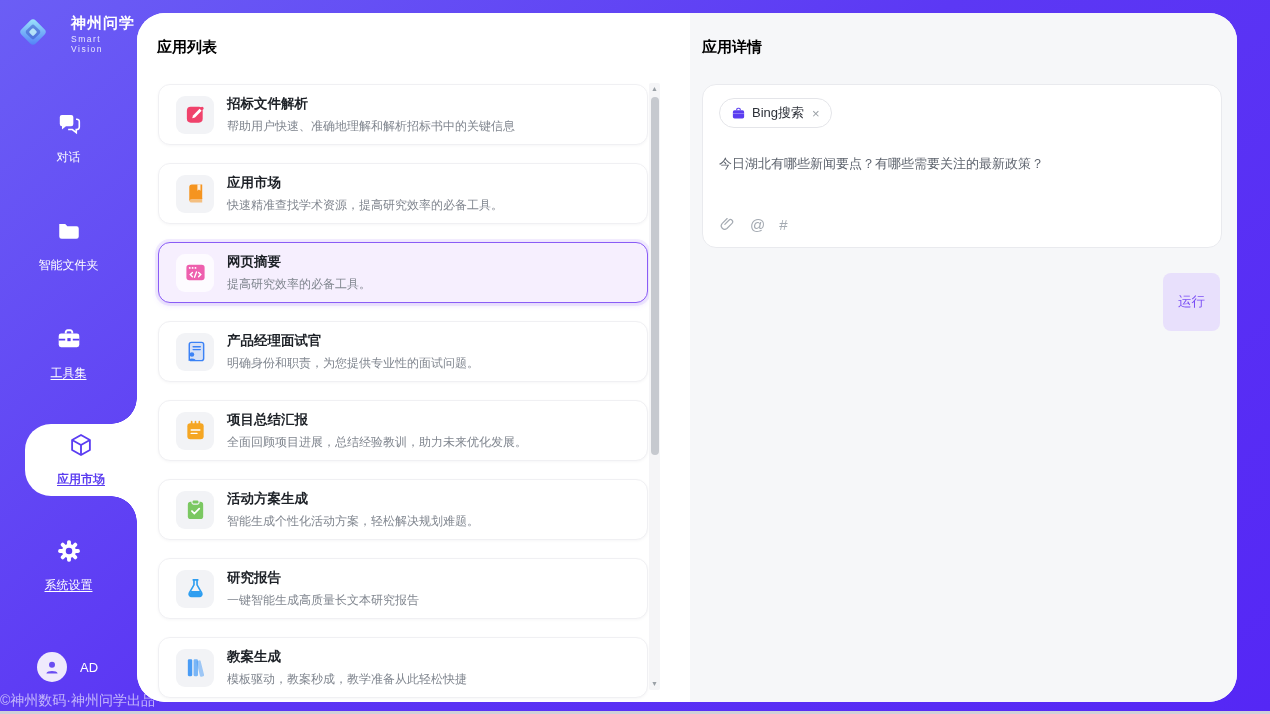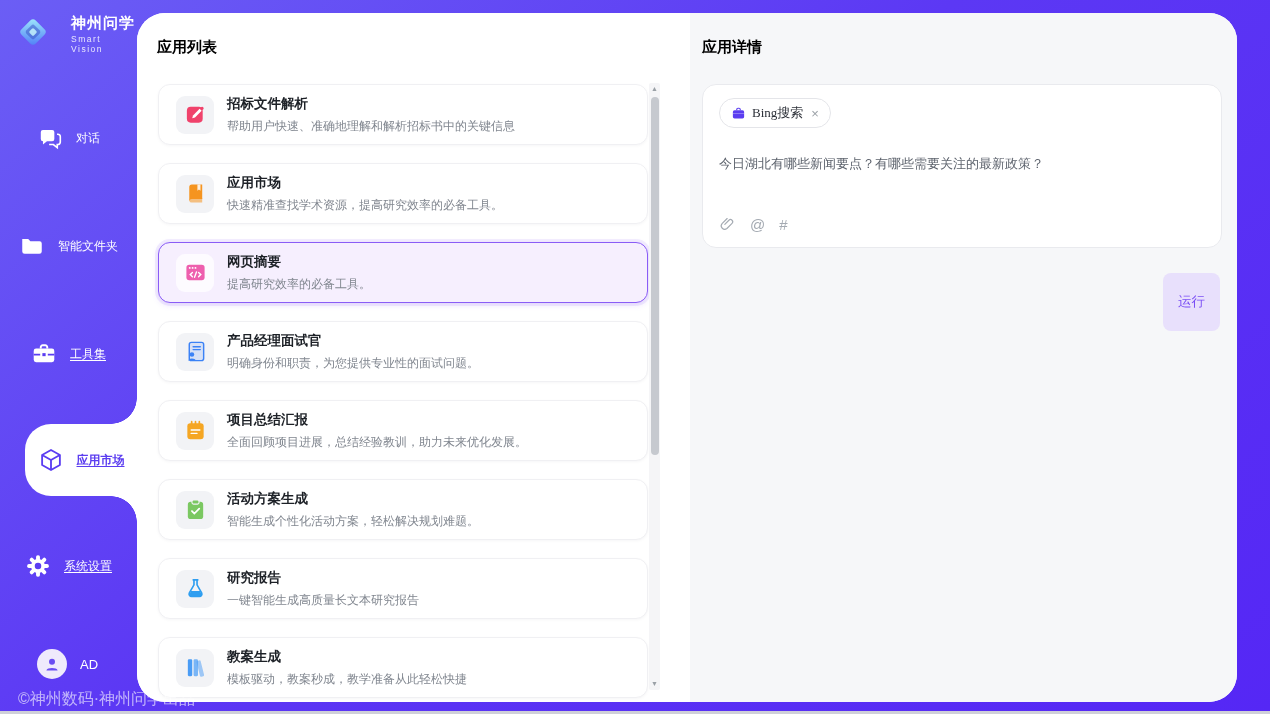--- a/index.html
+++ b/index.html
@@ -7,35 +7,35 @@
     font-family:"Liberation Sans","DejaVu Sans",sans-serif; }
   body { background:linear-gradient(140deg,#6b5ef5 0%,#5c38f4 45%,#5527f5 100%); position:relative; }
 
   
   .sidebar { position:absolute; left:0; top:0; width:137px; height:714px;
     display:flex; flex-direction:column; color:#fff; z-index:2; }
   .logo { display:flex; align-items:center; gap:21px; padding:14px 0 0 16px; }
   .logo-text .l1 { font-size:15px; font-weight:bold; letter-spacing:1px; }
   .logo-text .l2 { font-size:8.5px; opacity:.85; letter-spacing:1.5px; margin-top:1px; }
   .nav { display:flex; flex-direction:column; gap:32px; margin-top:46px; }
-  .nav-item { position:relative; height:76px; display:flex; flex-direction:row;
+  .nav-item { position:relative; height:76px; display:flex; flex-direction:column;
     align-items:center; justify-content:center; gap:13px; cursor:pointer; }
   .nav-label { font-size:12px; color:#fff; }
   .nav-item.u .nav-label { text-decoration:underline; text-underline-offset:2px; }
   .nav-item.active { background:#fff; margin-left:25px; height:72px; border-radius:26px 0 0 26px; }
   .nav-item.active .nav-label { color:#5b3df0; font-weight:bold; }
   .nav-item.active::before { content:""; position:absolute; right:0; top:-26px; width:26px; height:26px;
     background:radial-gradient(circle at 0 0, rgba(0,0,0,0) 25.5px, #fff 26px); }
   .nav-item.active::after { content:""; position:absolute; right:0; bottom:-26px; width:26px; height:26px;
     background:radial-gradient(circle at 0 100%, rgba(0,0,0,0) 25.5px, #fff 26px); }
   .user-row { margin-top:auto; display:flex; align-items:center; gap:13px; padding-left:37px; margin-bottom:10px; }
   .avatar { width:30px; height:30px; border-radius:50%; background:#efeafc; display:flex;
     align-items:center; justify-content:center; }
   .user-initials { font-size:13px; color:#fff; }
-  .copyright { font-size:16px; color:rgba(255,255,255,.62); padding-left:18px; margin-bottom:4px; white-space:nowrap; }
+  .copyright { font-size:14px; color:rgba(255,255,255,.62); padding-left:0; margin-bottom:4px; white-space:nowrap; }
 
   
   .content { position:absolute; left:137px; top:13px; right:33px; bottom:12px;
     border-radius:28px; overflow:hidden; display:flex; background:#fff; z-index:1; }
   .list-panel { width:553px; background:#fff; position:relative; padding:25px 0 0 20px; }
   .panel-title { font-size:15px; font-weight:bold; color:#000000; }
   .cards { margin-top:27px; width:490px; margin-left:1px; display:flex; flex-direction:column; gap:18px;justify-content:center; }
   .card { height:61px; border:1px solid #f0f0f3; border-radius:12px; background:#fff;
     box-shadow:0 1px 3px rgba(20,20,40,.04); display:flex; align-items:center; gap:13px;
     padding-left:17px; cursor:pointer; }
@@ -52,21 +52,21 @@
   .sb-arrow { font-size:7px; color:#9aa0a6; text-align:center; height:12px; line-height:12px; cursor:pointer; }
   .sb-arrow.down { position:absolute; bottom:0; left:0; right:0; }
   .sb-thumb { position:absolute; top:14px; left:1.5px; width:8px; height:358px;
     background:#c6c9cf; border-radius:4px; cursor:grab; }
 
   .detail-panel { flex:1; background:#f6f7f9; padding:25px 15px 0 12px; }
   .composer { margin-top:27px; height:164px; background:#fff; border:1px solid #e9eaee;
     border-radius:14px; padding:13px 16px 14px 16px; display:flex; flex-direction:column; }
   .tag { display:inline-flex; align-items:center; gap:6px; border:1px solid #e4e5e9;
     border-radius:15px; height:30px; padding:0 11px; background:#fff; width:max-content; cursor:pointer; }
-  .tag-label { font-size:13px; color:#2c3038;font-family:Liberation Serif, serif; }
+  .tag-label { font-size:13px; color:#2c3038; }
   .tag-close { font-size:13px; color:#9aa0a6; margin-left:2px; cursor:pointer; }
   .prompt { margin-top:27px; font-size:13px; color:#5d636d; line-height:1.4; flex:1; cursor:text; }
   .composer-icons { display:flex; align-items:center; gap:14px; color:#a4aab2; }
   .composer-icons .glyph { font-size:15px; cursor:pointer; }
   .attach { display:flex; cursor:pointer; }
   .run-row { margin-top:25px; display:flex; justify-content:flex-end; padding-right:2px; }
   .run-btn { border:none; background:#e8e0fc; color:#7b4ff5; font-size:13.5px;
     font-family:inherit; border-radius:8px; padding:20px 15px; cursor:pointer; }
 
   .bottom-strip { position:absolute; left:0; right:0; bottom:0; height:3px; background:#cfd0d8; z-index:3; }

